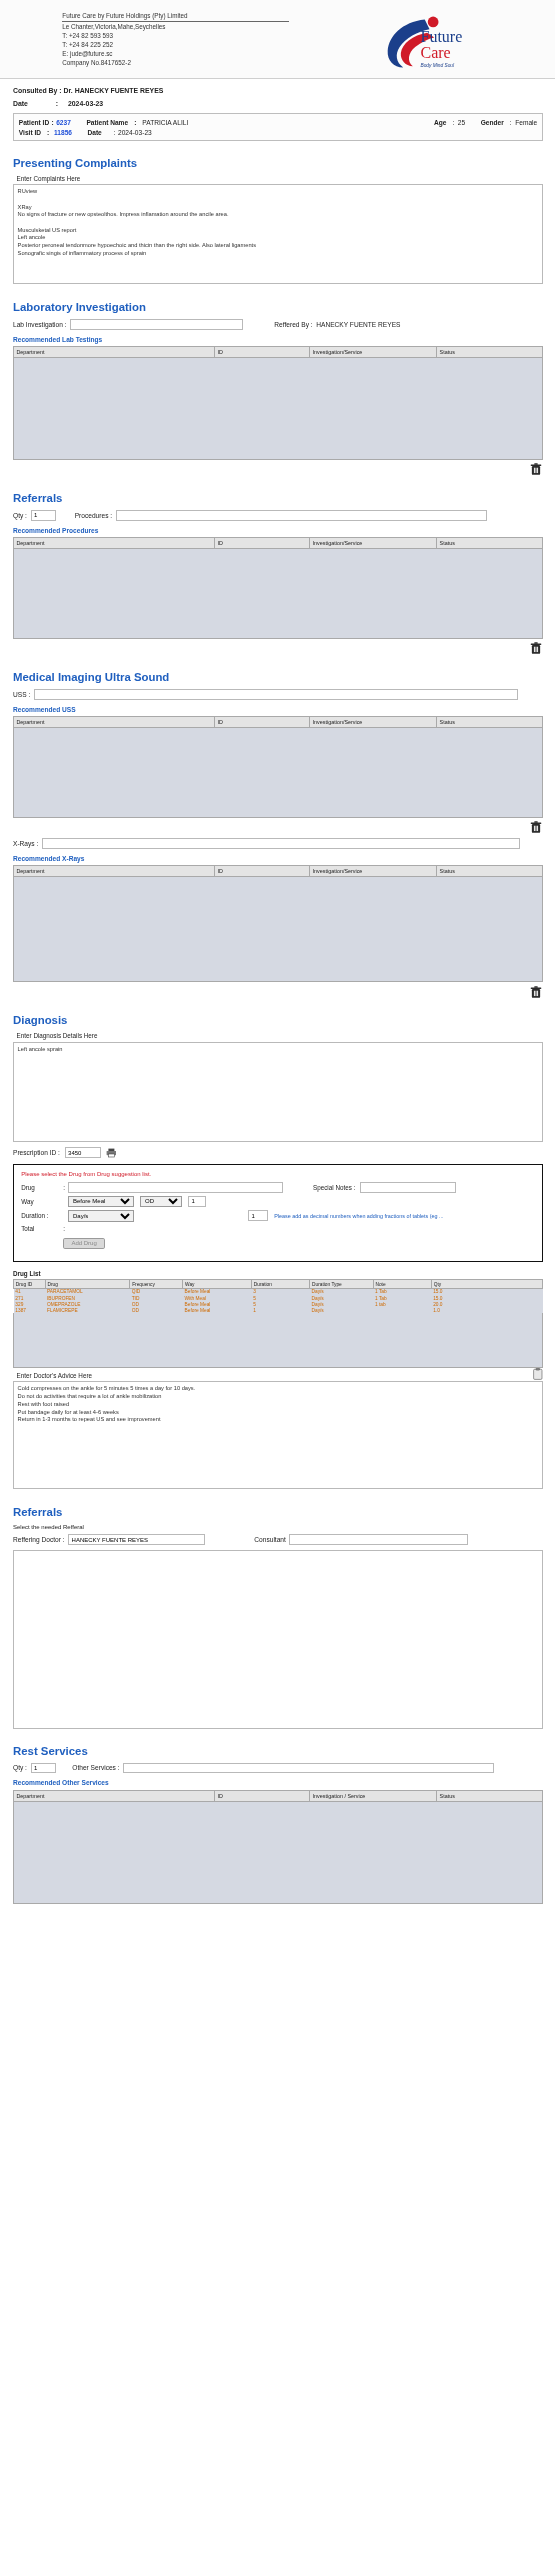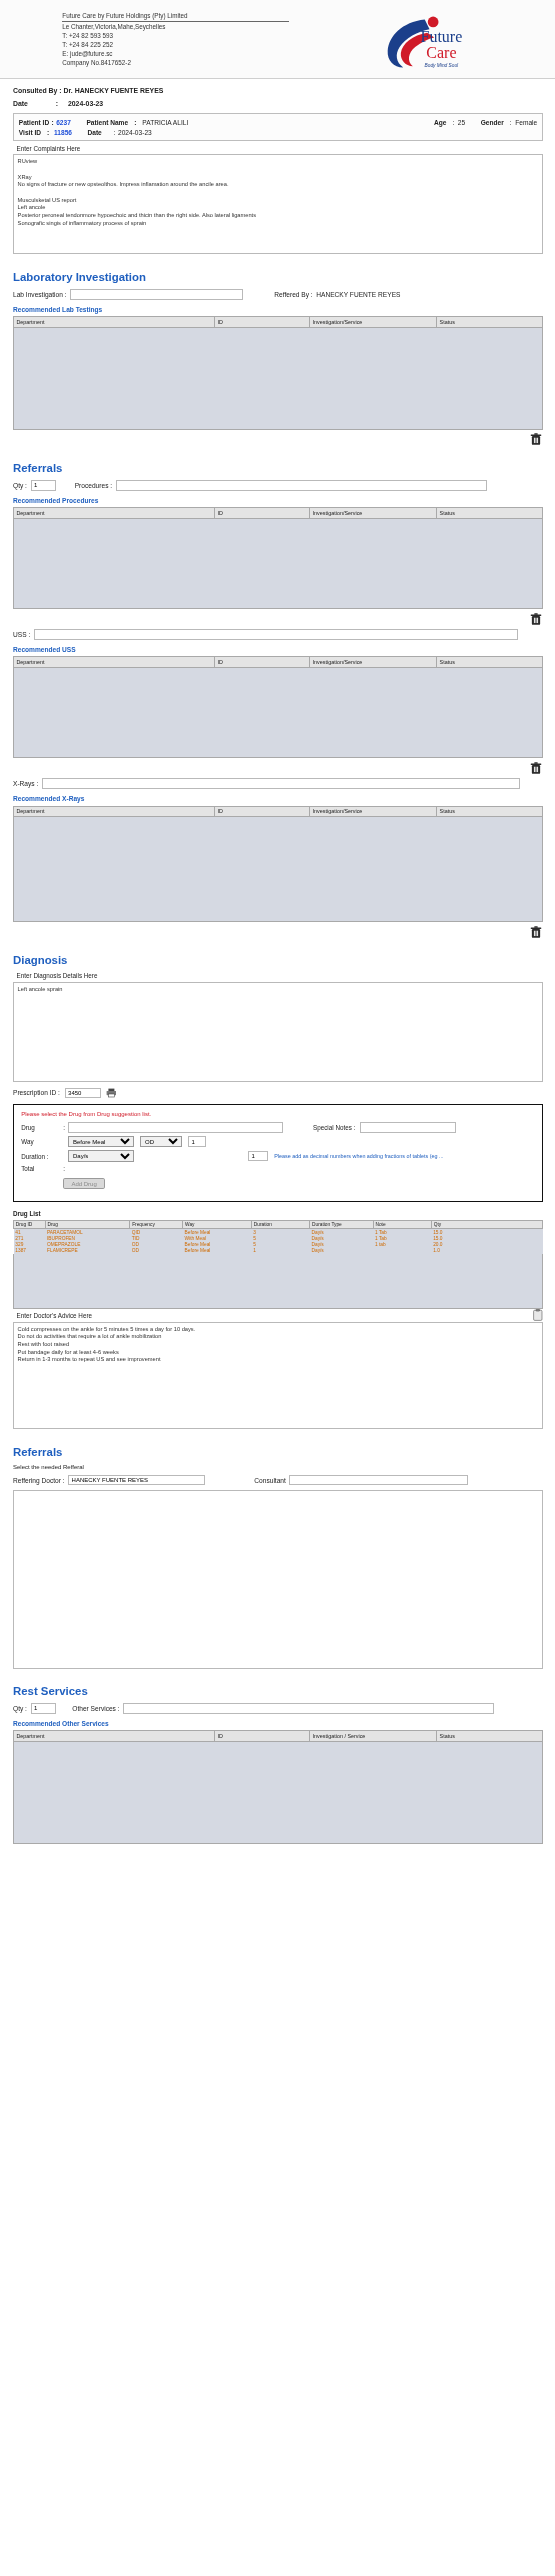--- a/index.html
+++ b/index.html
@@ -17,21 +17,21 @@
   .hdr {
     display: flex;
     align-items: flex-start;
     padding: 10.8px 14.3px 7.2px 14.3px;
     border-bottom: 0.6px solid #cfcfcf;
     background: #fbfbfb;
   }
   .hdr-left { flex: 0 0 311px; font-size: 6.3px; line-height: 1.45; color: #333; padding-left: 48px;}
   .hdr-left .company { border-bottom: 0.6px solid #666; display:inline-block; padding-bottom:0.6px; width: 227px;}
   .hdr-logo { flex: 1; display:flex; justify-content:center; }
-  .logo-box { width: 120px; height: 60px; position: relative; text-align: center; }
+  .logo-box { width: 120px; height: 60px; position: relative; }
   .logo-text { position:absolute; left: 47px; top: 18px; }
   .logo-future { font-family: "Liberation Serif", serif; font-size: 16px; color: #1b3f8b; line-height: 1; }
   .logo-care { font-family: "Liberation Serif", serif; font-size: 16px; color: #d01a28; line-height:1; }
   .logo-tag { font-size: 4.8px; color: #1b3f8b; font-style: italic; margin-top: 1.8px;}
   .swoosh { position:absolute; left: 4.8px; top: 4.8px; }
 
   
   .consult { padding: 8.4px 0 2.4px 0; font-size: 6.9px; font-weight: bold; }
   .consult .val { font-weight: bold; }
   .dateline { padding: 3.6px 0 6px 0; font-size: 6.9px; font-weight: bold;}
@@ -234,20 +234,21 @@
       <span class="blue">11856</span>
       <span class="lbl">Date</span>
       <span style="width:9.6px"></span>
       <span>:</span>
       <span style="width:2.4px"></span>
       <span>2024-03-23</span>
     </div>
   </div>
 
   
+  <h2 class="sec">Presenting Complaints</h2>
   <div class="subnote">Enter Complaints Here</div>
   <textarea class="box" rows="12" style="">RUview
 
 XRay
 No signs of fracture or new opsteolthos. Impress inflamation around the ancile area.
 
 Musculsketal US report
 Left ancole
 Posterior peroneal tendonmore hypoechoic and thicin than the right side. Also lateral ligaments
 Sonografic singis of inflammatory process of sprain</textarea>
@@ -322,20 +323,21 @@
       <rect x="3" y="5" width="14" height="15" rx="2" fill="#2b2b2b"></rect>
       <rect x="1" y="2.5" width="18" height="2.5" rx="1" fill="#2b2b2b"></rect>
       <rect x="7" y="0.5" width="6" height="2.5" rx="1" fill="#2b2b2b"></rect>
       <rect x="6.5" y="8" width="1.6" height="9" fill="#fff"></rect>
       <rect x="9.2" y="8" width="1.6" height="9" fill="#fff"></rect>
       <rect x="11.9" y="8" width="1.6" height="9" fill="#fff"></rect>
     </svg>
   </div>
 
   
+  <h2 class="sec">Medical Imaging Ultra Sound</h2>
   <div class="inline">
     <span>USS :</span>
     <input class="txt" style="width: 484px;" value="">
   </div>
   <div class="bluenote">Recommended USS</div>
   <table class="grid">
     <colgroup>
         <col style="width:38%">
         <col style="width:18%">
         <col style="width:24%">

